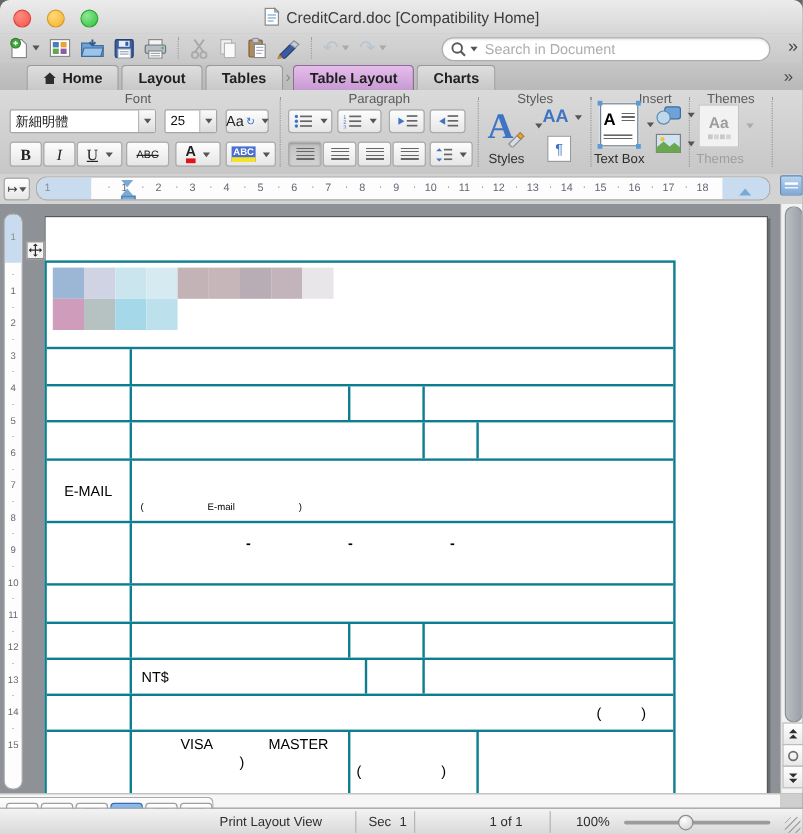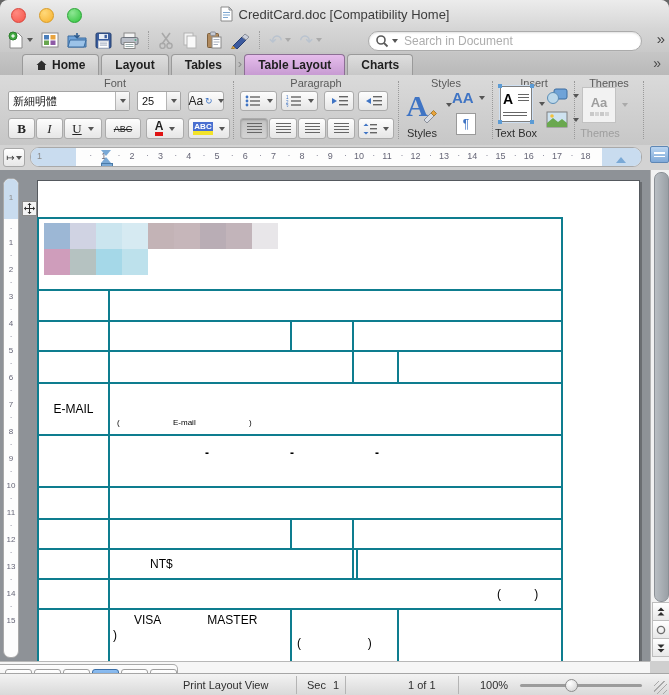--- a/index.html
+++ b/index.html
@@ -87,21 +87,21 @@
   .vnum{position:absolute;left:0;width:14px;text-align:center;font-size:8px;color:#667;}
   .vdot{position:absolute;left:0;width:14px;text-align:center;font-size:8px;color:#889;}
   .page{position:absolute;left:37px;top:10px;width:601px;height:481px;background:#fff;border:1px solid #55595e;
     box-shadow:2px 2px 0 rgba(0,0,0,.25);}
   .movehandle{position:absolute;left:22px;top:31px;width:13px;height:13px;background:#f4f4f4;border:1px solid #8a8a8a;
     display:flex;align-items:center;justify-content:center;}
   .doctable{position:absolute;left:37px;top:47px;width:522px;height:451px;border:2px solid var(--teal);background:#fff;}
   .trow{position:absolute;left:0;width:522px;border-bottom:2px solid var(--teal);box-sizing:border-box;}
   .tcell{position:absolute;top:0;bottom:0;border-right:2px solid var(--teal);box-sizing:border-box;}
   .celltext{font-size:12px;color:#000;}
-  .pre{white-space:pre;}
+  .pre{white-space:pre;text-align:center;}
   .redrow{position:absolute;display:flex;}
   .rblock{width:26px;height:26px;}
 
   
   .vscroll{position:absolute;left:650px;top:0;width:19px;height:491px;background:#f2f2f2;border-left:1px solid #b3b3b3;box-sizing:border-box;}
   .vthumb{position:absolute;left:2.5px;top:2px;width:13px;height:428px;background:linear-gradient(90deg,#b9bec3,#9aa0a6);
     border:1px solid #8b9096;border-radius:7px;}
   .browsebtn{position:absolute;left:1px;width:16px;height:17px;background:linear-gradient(#fff,#e8e8e8);
     border:1px solid #bdbdbd;display:flex;align-items:center;justify-content:center;}
 
@@ -274,21 +274,21 @@
         </svg>
         <span class="ddarrow"></span>
       </span>
     </div>
   </div>
 
   <div class="ribbon">
     <span class="grouplabel" style="left:236px;width:160px;">Paragraph</span>
     <span class="grouplabel" style="left:0;width:230px;">Font</span>
     <span class="grouplabel" style="left:400px;width:92px;">Styles</span>
-    <span class="grouplabel" style="left:494px;width:80px;">Insert</span>
+    <span class="grouplabel" style="left:506px;width:80px;">Insert</span>
     <span class="grouplabel" style="left:576px;width:66px;">Themes</span>
     <span class="gsep" style="left:233px"></span>
     <span class="gsep" style="left:398px"></span>
     <span class="gsep" style="left:492px"></span>
     <span class="gsep" style="left:574px"></span>
     <span class="gsep" style="left:643px"></span>
 
     <span class="combo" style="left:8px;top:16px;width:122px;height:20px;">
       <span class="cval">新細明體</span>
       <span class="cdd">
@@ -536,21 +536,21 @@
       </div>
 
       <div class="trow" style="top:301px;height:30px;">
         <div class="tcell" style="left:0;width:71px;"></div>
         <div class="tcell" style="left:71px;width:182px;"></div>
         <div class="tcell" style="left:253px;width:62px;"></div>
       </div>
 
       <div class="trow" style="top:331px;height:30px;">
         <div class="tcell" style="left:0;width:71px;"></div>
-        <div class="tcell" style="left:71px;width:216px;display:flex;align-items:center;margin-left:32px;">
+        <div class="tcell" style="left:71px;width:196px;display:flex;align-items:center;">
           <span class="celltext" style="margin-left:8px;">NT$</span>
         </div>
         <div class="tcell" style="left:253px;width:62px;"></div>
       </div>
 
       <div class="trow" style="top:361px;height:30px;">
         <div class="tcell" style="left:0;width:71px;"></div>
         <span class="celltext pre" style="position:absolute;left:458px;top:7px;">(          )</span>
       </div>
 

